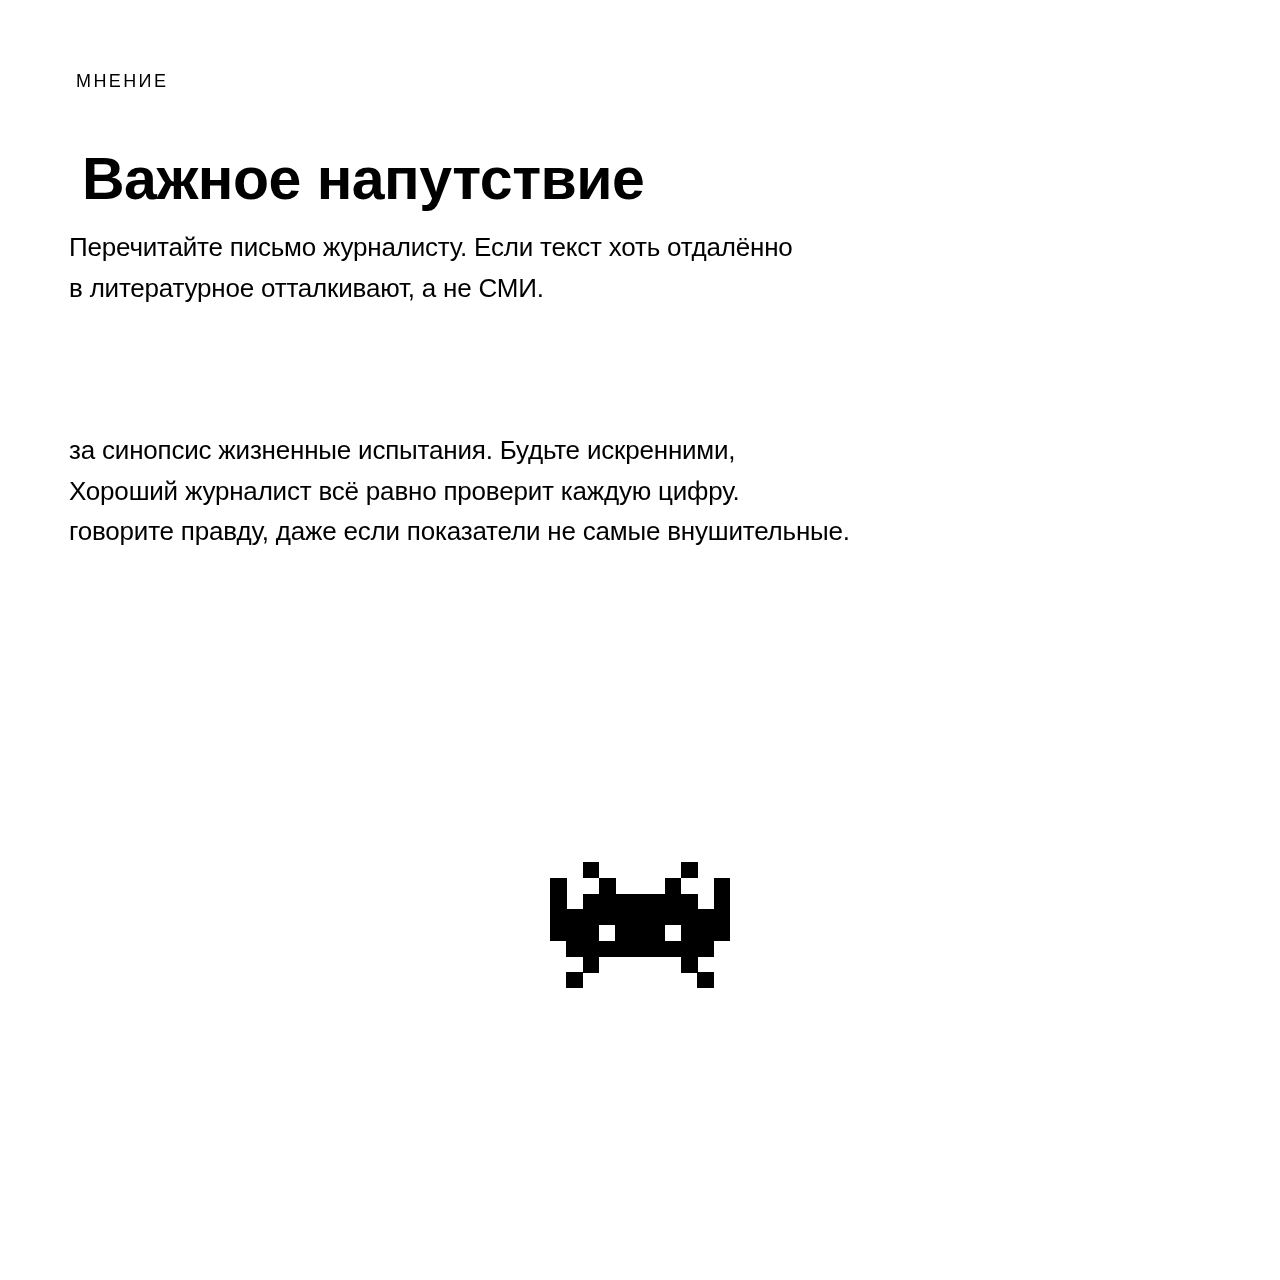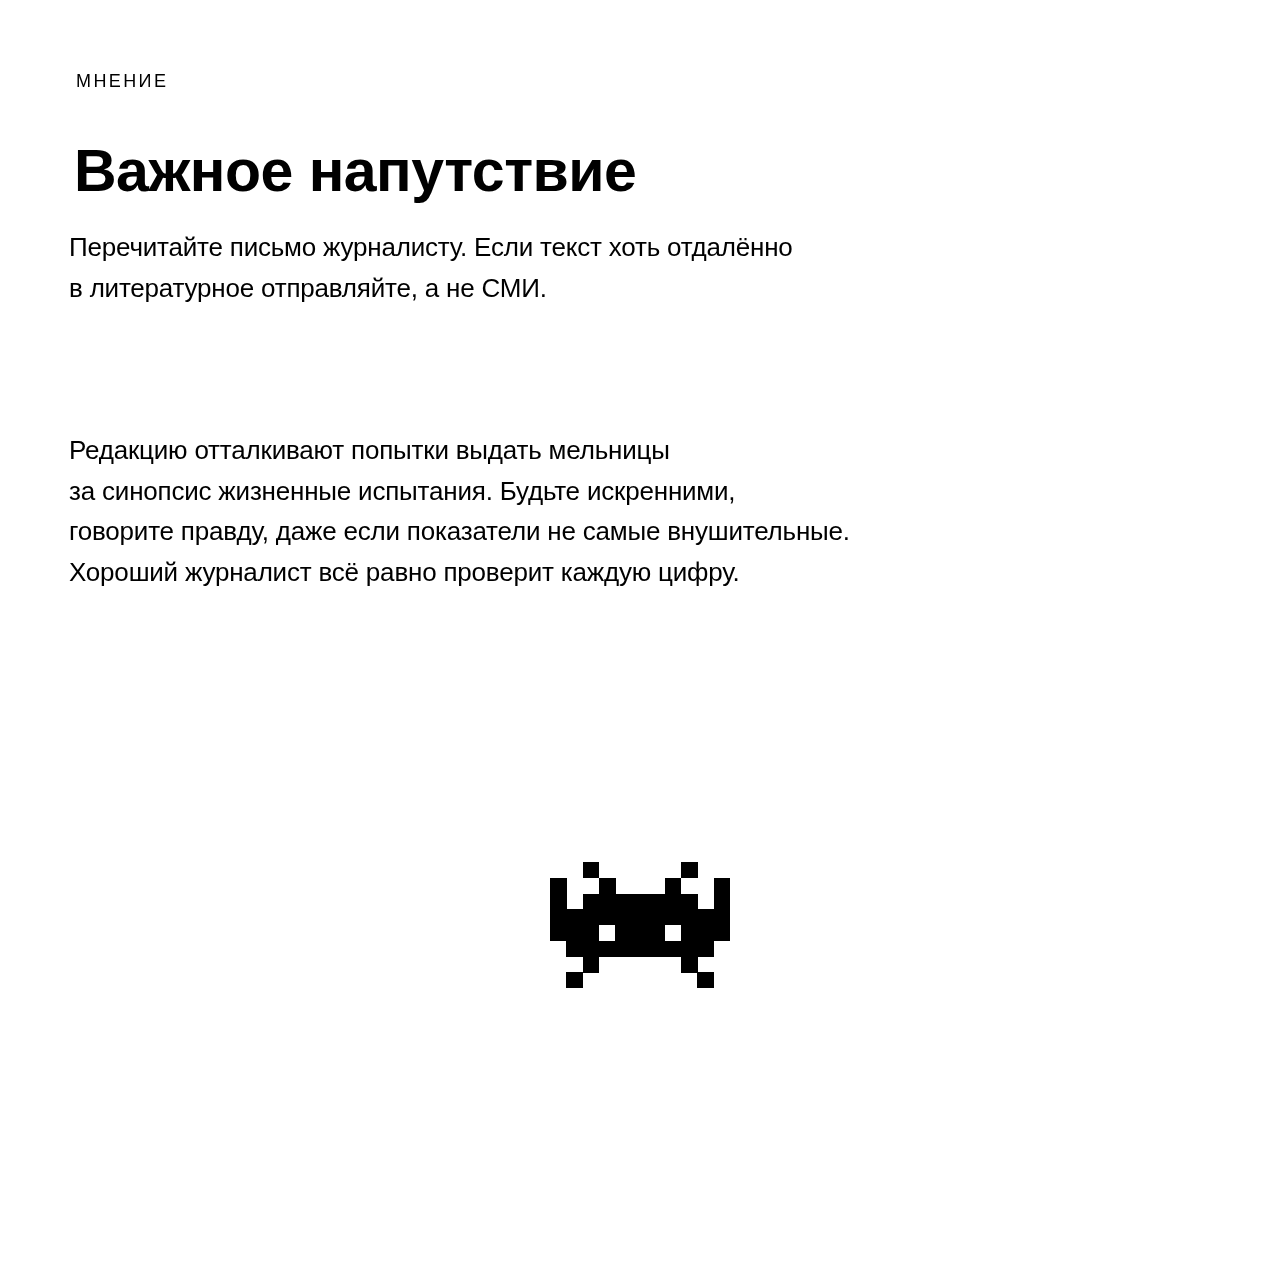--- a/index.html
+++ b/index.html
@@ -22,21 +22,21 @@
       font-size: 18px;
       letter-spacing: 2.4px;
       line-height: 22px;
       font-weight: 400;
       margin-left: 8px;
     }
     .title {
       position: absolute;
       left: 66px;
       top: 128px;
-      margin: 8px;
+      margin: 16px;
       font-size: 59px;
       font-weight: 700;
       line-height: 70px;
       letter-spacing: -0.5px;
     }
     .para {
       position: absolute;
       left: 68px;
       margin: 1px;
       font-size: 26px;
@@ -65,28 +65,27 @@
   </style>
 </head>
 <body>
 
 <div class="kicker">МНЕНИЕ</div>
 
 <h1 class="title">Важное напутствие</h1>
 
 <p class="para para-1">
   <span class="line">Перечитайте письмо журналисту. Если текст хоть отдалённо</span>
-  <span class="line">в литературное отправляйте, а не СМИ.</span>
+  <span class="line">в литературное отталкивают, а не СМИ.</span>
 </p>
 
 <p class="para para-2">
-  <span class="line">Редакцию отталкивают попытки выдать мельницы</span>
   <span class="line">за синопсис жизненные испытания. Будьте искренними,</span>
+  <span class="line">Хороший журналист всё равно проверит каждую цифру.</span>
   <span class="line">говорите правду, даже если показатели не самые внушительные.</span>
-  <span class="line">Хороший журналист всё равно проверит каждую цифру.</span>
 </p>
 
 <div class="invader">
   <svg id="invader-svg" viewBox="0 0 11 8" preserveAspectRatio="none" shape-rendering="crispEdges" xmlns="http://www.w3.org/2000/svg">
       <rect x="2" y="0" width="1.02" height="1.02" fill="#000000"></rect>
       <rect x="8" y="0" width="1.02" height="1.02" fill="#000000"></rect>
       <rect x="0" y="1" width="1.02" height="1.02" fill="#000000"></rect>
       <rect x="3" y="1" width="1.02" height="1.02" fill="#000000"></rect>
       <rect x="7" y="1" width="1.02" height="1.02" fill="#000000"></rect>
       <rect x="10" y="1" width="1.02" height="1.02" fill="#000000"></rect>

